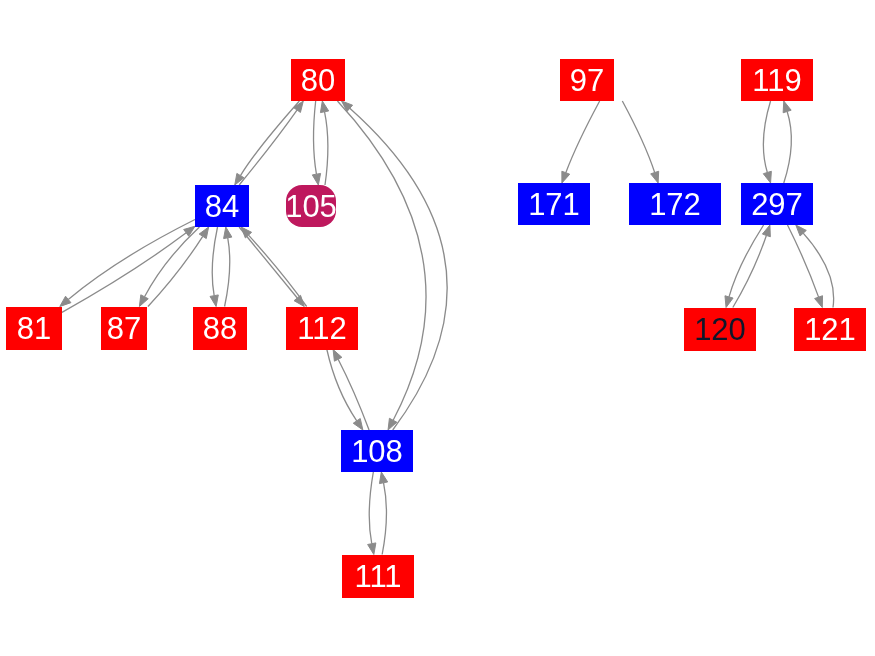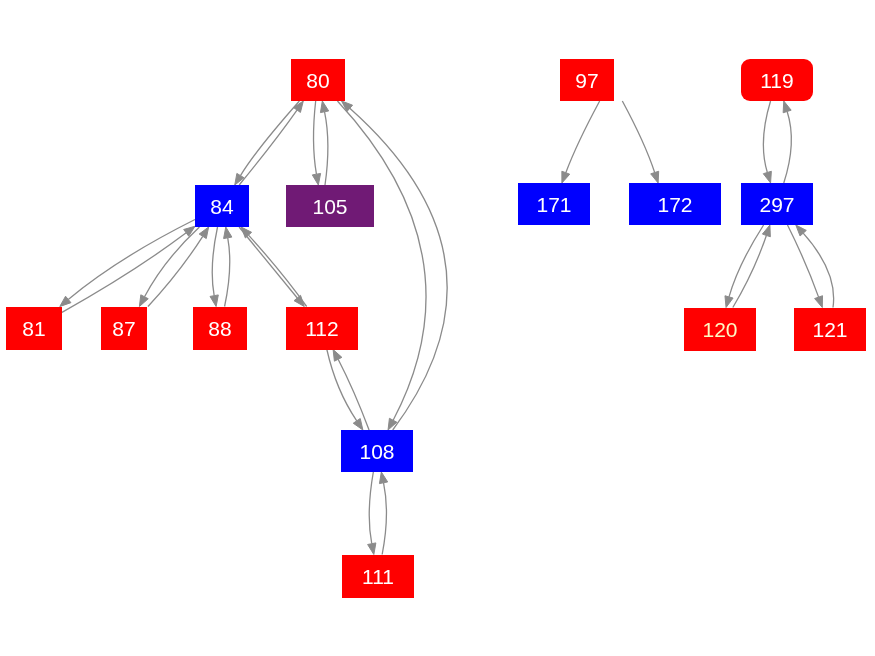--- a/index.html
+++ b/index.html
@@ -28,21 +28,21 @@
     top: 0;
     width: 875px;
     height: 656px;
   }
   .node {
     position: absolute;
     display: flex;
     align-items: center;
     justify-content: center;
     color: #ffffff;
-    font-size: 21px;
+    font-size: 31px;
     line-height: 1;
     cursor: default;
     user-select: none;
   }
 </style>
 </head>
 <body>
 
 <div class="canvas">
   <svg class="edge-layer" id="edge-svg" width="875" height="656" viewBox="0 0 875 656">
@@ -147,28 +147,28 @@
         <path d="M 822.2985074626865 307.5 L 814.6350383954738 298.5606911980918 L 822.5429965748418 295.7279897607062 Z" fill="#8b8b8b" stroke="#8b8b8b"></path>
       </g>
       <g>
         <path d="M 833.0175438596491 307.5 Q 838 272 803.1835321064075 233.18819972517554" fill="none" stroke="#8b8b8b" stroke-width="1.3"></path>
         <path d="M 795.8382352941177 225 L 806.3099356378382 230.38363185139215 L 800.0571285749768 235.99276759895892 Z" fill="#8b8b8b" stroke="#8b8b8b"></path>
       </g>
     </svg>
   <div class="node-layer" id="node-layer">
       <div class="node" style="left: 291px; top: 59px; width: 54px; height: 42px; background: rgb(255, 0, 0); color: rgb(255, 255, 255);">80</div>
       <div class="node" style="left: 195px; top: 185px; width: 54px; height: 42px; background: rgb(0, 0, 255); color: rgb(255, 255, 255);">84</div>
-      <div class="node" style="left: 286px; top: 185px; width: 88px; height: 42px; background: #701a75; color: rgb(255, 255, 255);">105</div>
+      <div class="node" style="left: 286px; top: 185px; width: 50px; height: 42px; background: #be185d; color: rgb(255, 255, 255); border-radius: 16px;">105</div>
       <div class="node" style="left: 6px; top: 306.5px; width: 56px; height: 43px; background: rgb(255, 0, 0); color: rgb(255, 255, 255);">81</div>
       <div class="node" style="left: 101px; top: 306.5px; width: 46px; height: 43px; background: rgb(255, 0, 0); color: rgb(255, 255, 255);">87</div>
       <div class="node" style="left: 193px; top: 306.5px; width: 54px; height: 43px; background: rgb(255, 0, 0); color: rgb(255, 255, 255);">88</div>
       <div class="node" style="left: 286px; top: 306.5px; width: 72px; height: 43px; background: rgb(255, 0, 0); color: rgb(255, 255, 255);">112</div>
       <div class="node" style="left: 341px; top: 430px; width: 72px; height: 42px; background: rgb(0, 0, 255); color: rgb(255, 255, 255);">108</div>
       <div class="node" style="left: 342px; top: 554.5px; width: 72px; height: 43px; background: rgb(255, 0, 0); color: rgb(255, 255, 255);">111</div>
       <div class="node" style="left: 560px; top: 59px; width: 54px; height: 42px; background: rgb(255, 0, 0); color: rgb(255, 255, 255);">97</div>
       <div class="node" style="left: 518px; top: 183px; width: 72px; height: 42px; background: rgb(0, 0, 255); color: rgb(255, 255, 255);">171</div>
       <div class="node" style="left: 629px; top: 183px; width: 92px; height: 42px; background: rgb(0, 0, 255); color: rgb(255, 255, 255);">172</div>
-      <div class="node" style="left: 741px; top: 59px; width: 72px; height: 42px; background: rgb(255, 0, 0); color: rgb(255, 255, 255); border-radius: 9px;">119</div>
+      <div class="node" style="left: 741px; top: 59px; width: 72px; height: 42px; background: rgb(255, 0, 0); color: rgb(255, 255, 255);">119</div>
       <div class="node" style="left: 741px; top: 183px; width: 72px; height: 42px; background: rgb(0, 0, 255); color: rgb(255, 255, 255);">297</div>
-      <div class="node" style="left: 684px; top: 307.5px; width: 72px; height: 43px; background: rgb(255, 0, 0); color: #fef9c3;">120</div>
+      <div class="node" style="left: 684px; top: 307.5px; width: 72px; height: 43px; background: rgb(255, 0, 0); color: #0f172a;">120</div>
       <div class="node" style="left: 794px; top: 307.5px; width: 72px; height: 43px; background: rgb(255, 0, 0); color: rgb(255, 255, 255);">121</div>
     </div>
 </div>
 
 </body></html>

